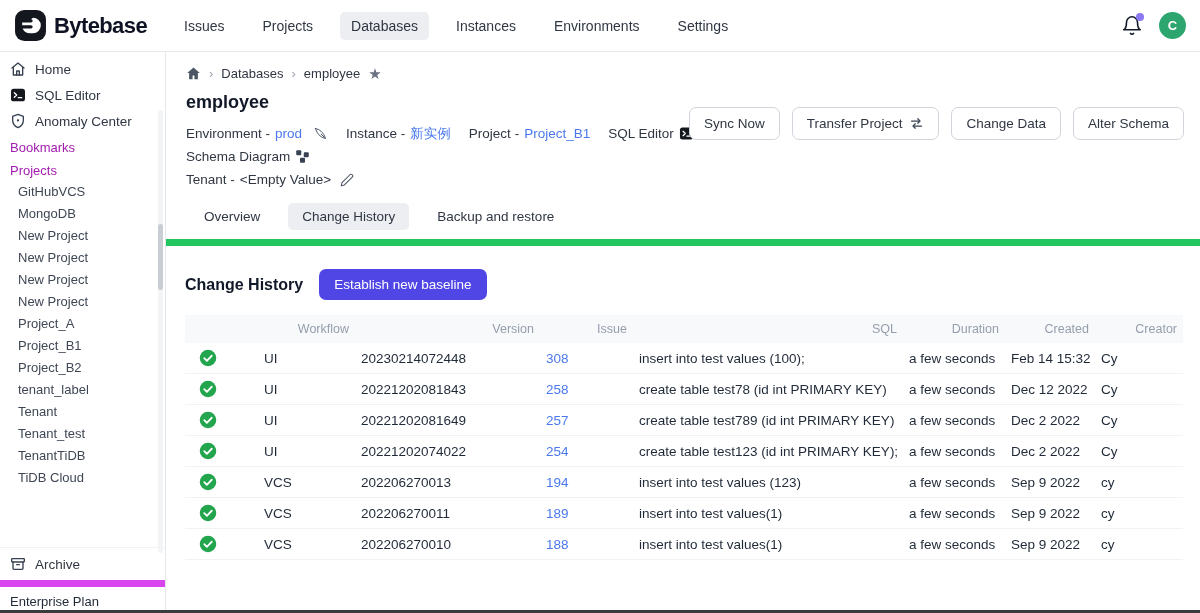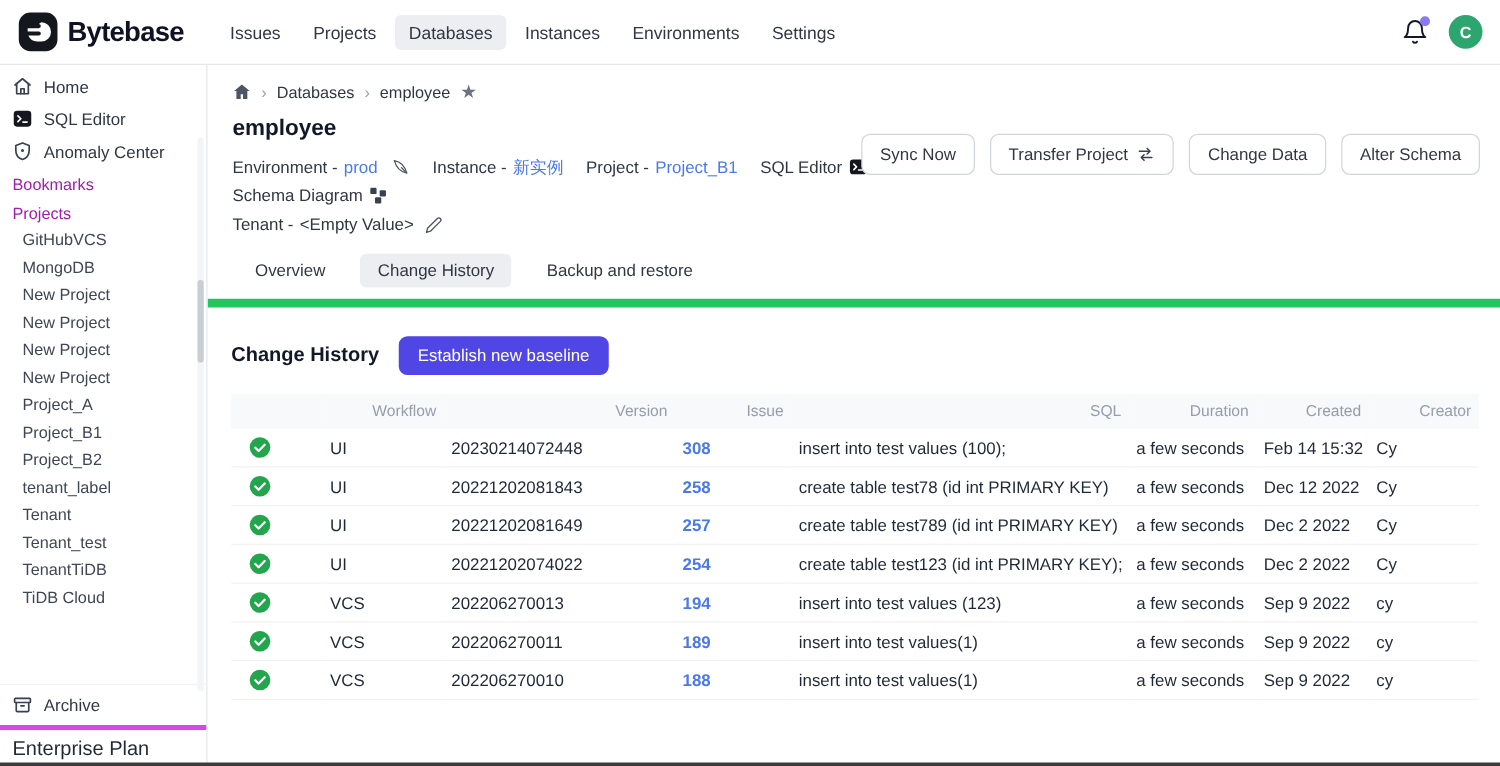--- a/index.html
+++ b/index.html
@@ -5,21 +5,21 @@
   * { margin:0; padding:0; box-sizing:border-box; }
   html,body { width:1200px; height:613px; overflow:hidden; background:#fff;
     font-family:"Liberation Sans", sans-serif; color:#1f2937; }
   .app { position:relative; width:1200px; height:613px; display:flex; flex-direction:column; }
 
   
   .topbar { height:52px; flex:0 0 52px; display:flex; align-items:center; padding:0 14px;
     border-bottom:1px solid #e5e7eb; background:#fff; }
   .brand { display:flex; align-items:center; gap:7px; cursor:pointer; }
   .brand-name { font-size:22px; font-weight:700; letter-spacing:-0.6px; color:#0f1222; }
-  .topnav { display:flex; gap:4px; margin-left:26px; }
+  .topnav { display:flex; gap:16px; margin-left:26px; }
   .topnav .nav-item { font-size:14px; color:#303743; padding:6px 11px; border-radius:5px; cursor:pointer; }
   .topnav .nav-item.active { background:#eceef1; }
   .topbar-right { margin-left:auto; display:flex; align-items:center; gap:16px; }
   .bell-wrap { position:relative; width:22px; height:22px; cursor:pointer; }
   .bell-dot { position:absolute; top:-2px; right:-1px; width:8px; height:8px; border-radius:50%; background:#8b78f2; }
   .avatar { width:27px; height:27px; border-radius:50%; background:#2da56e; color:#fff;
     display:flex; align-items:center; justify-content:center; font-size:13px; font-weight:600; cursor:pointer; }
 
   
   .body { flex:1; display:flex; min-height:0; }
@@ -35,21 +35,21 @@
   .side-nav { padding:4px 0 0 0; }
   .side-item { display:flex; align-items:center; gap:9px; padding:5px 10px; font-size:13.5px;
     color:#303743; cursor:pointer; }
   .side-section { padding:6px 10px 2px 10px; font-size:13px; color:#a21caf; }
   .proj-list { }
   .proj-item { padding:3.5px 10px 3.5px 18px; font-size:13px; color:#3f4754; cursor:pointer;
     white-space:nowrap; overflow:hidden; }
   .side-bottom { margin-top:auto; }
   .archive-row { display:flex; align-items:center; gap:9px; padding:8px 10px; font-size:13.5px;
     color:#303743; cursor:pointer; border-top:1px solid #f1f2f4; }
-  .side-footer { border-top:4px solid #d946ef; padding:7px 10px 4px 10px; font-size:16px;
+  .side-footer { border-top:7px solid #d946ef; padding:7px 10px 4px 10px; font-size:13px;
     color:#1f2937; cursor:pointer; }
   .side-scrollbar-track { position:absolute; right:2px; top:58px; bottom:60px; width:5px;
     background:#f3f4f6; border-radius:3px; }
   .side-scrollbar-thumb { position:absolute; right:2px; top:172px; width:5px; height:66px;
     background:#c9cdd4; border-radius:3px; cursor:grab; }
 
   
   .main { flex:1; min-width:0; display:flex; flex-direction:column; }
   .main-header { position:relative; padding:14px 16px 0 20px; }
   .breadcrumb { display:flex; align-items:center; gap:8px; font-size:13px; color:#303743; }
@@ -83,21 +83,21 @@
   table.history col.c-status { width:73px; } table.history col.c-workflow { width:97px; }
   table.history col.c-version { width:185px; } table.history col.c-issue { width:93px; }
   table.history col.c-sql { width:270px; } table.history col.c-duration { width:102px; }
   table.history col.c-created { width:90px; } table.history col.c-creator { width:88px; }
   table.history thead th { background:#f8f9fa; font-size:12.5px; font-weight:400; color:#959ead;
     text-align:right; padding:7px 6px; }
   table.history tbody td { font-size:13.5px; color:#1f2937; padding:6px 6px; font-weight:500;
     border-bottom:1px solid #f1f2f4; white-space:nowrap; overflow:hidden; }
   table.history tbody tr { cursor:pointer; }
   table.history td.status-cell { padding-left:14px; }
-  table.history td .issue-link { color:#4b79ec; font-weight:700; }
+  table.history td .issue-link { color:#4b79ec; font-weight:400; }
 
   .bottom-strip { position:absolute; left:0; right:0; bottom:0; height:3px; background:#3c3c3c; }
 </style>
 </head>
 <body>
 
 <div class="app">
 
   <div class="topbar">
     <div class="brand">

